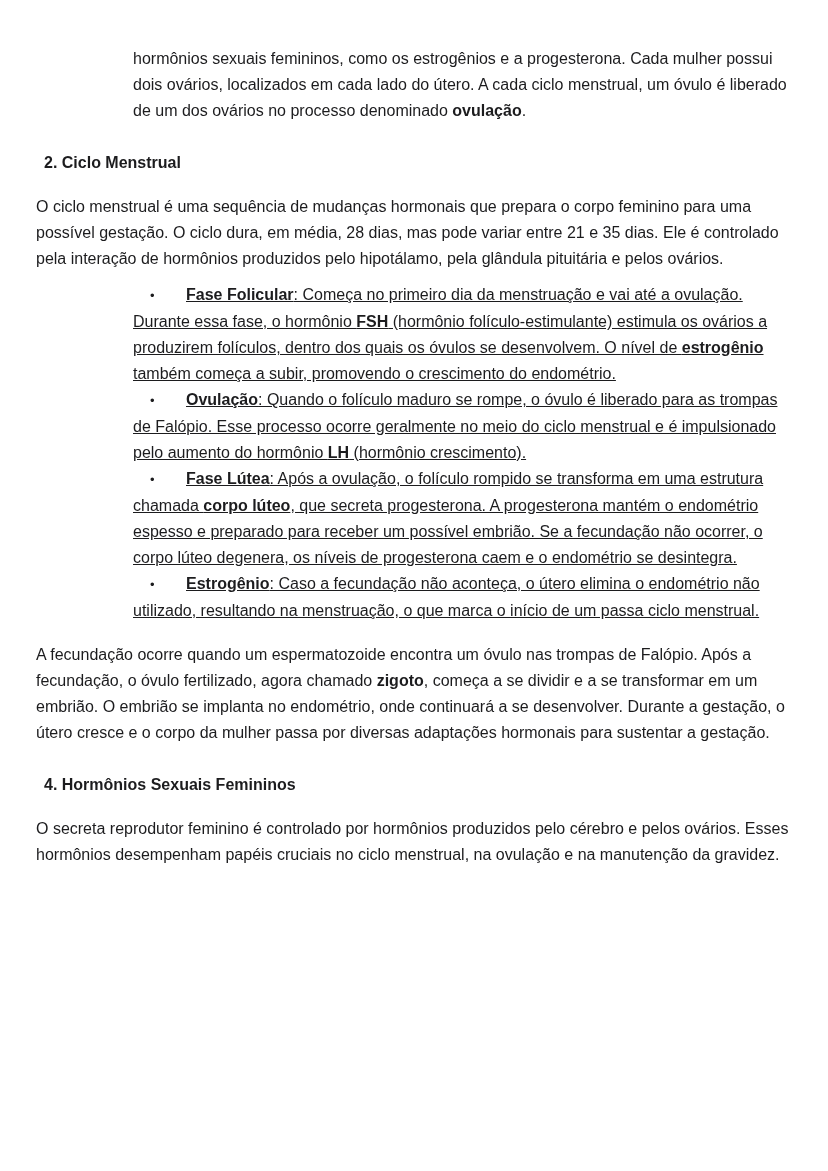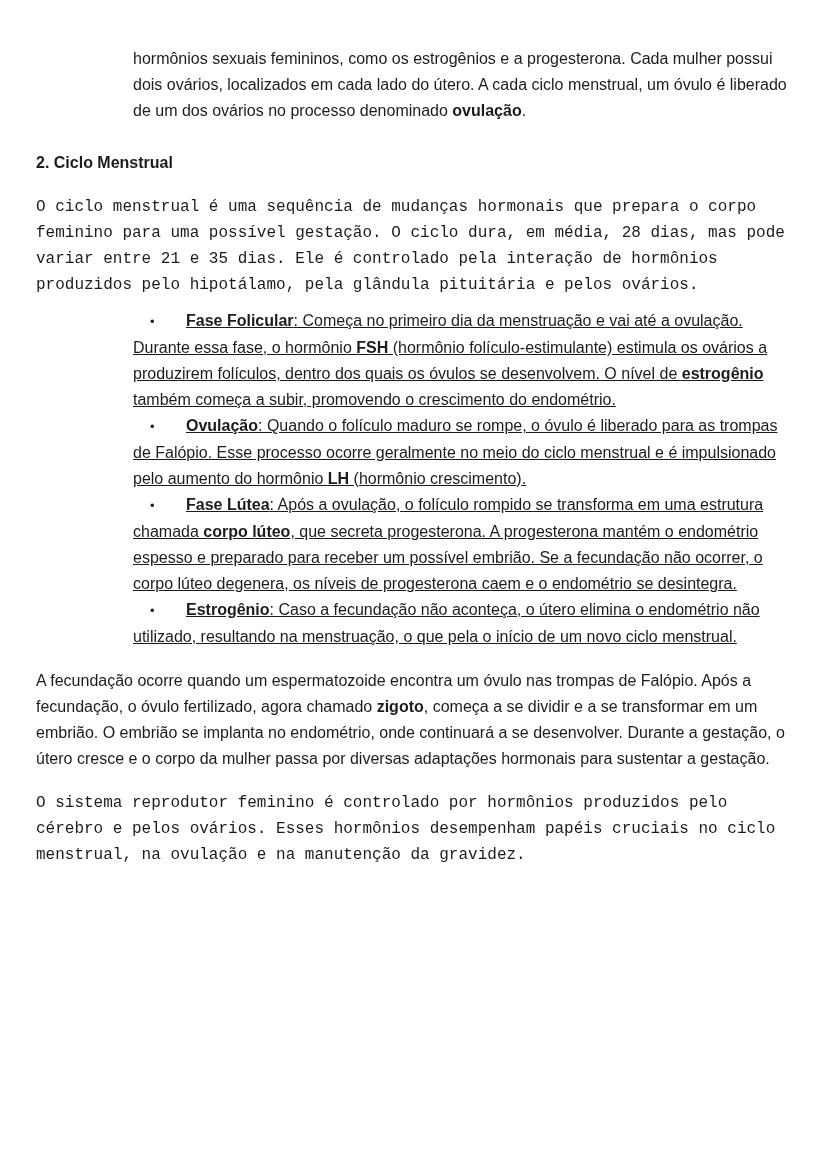--- a/index.html
+++ b/index.html
@@ -13,27 +13,27 @@
     line-height: 26px;
     color: #1c1c1e;
     -webkit-font-smoothing: antialiased;
   }
   .page {
     width: 828px;
     height: 1171px;
     padding: 46px 38px 0 36px;
   }
   p { margin: 0 0 18px; }
-  p.pre-list { margin-bottom: 10px; font-family: Liberation Mono, monospace; }
+  p.pre-list { margin-bottom: 10px; }
   h3.section-heading {
     font-size: 16px;
     line-height: 26px;
     font-weight: 700;
     color: #1c1c1e;
-    margin: 26px 0 18px;
+    margin: 26px 8px 18px;
   }
   .indented { margin-left: 97px; }
   .bullet-list { margin: 0 0 18px; text-decoration: underline; }
   .bullet-list p.bullet {
     margin: 0 0 0 97px;
   }
   .bullet .marker {
     display: inline-block;
     width: 53px;
     padding-left: 17px;
@@ -52,23 +52,24 @@
 
   <p class="pre-list">O ciclo menstrual é uma sequência de mudanças hormonais que prepara o corpo feminino para uma possível gestação. O ciclo dura, em média, 28 dias, mas pode variar entre 21 e 35 dias. Ele é controlado pela interação de hormônios produzidos pelo hipotálamo, pela glândula pituitária e pelos ovários.</p>
 
   <div class="bullet-list">
     <p class="bullet"><span class="marker">•</span><strong>Fase Folicular</strong><span>: Começa no primeiro dia da menstruação e vai até a ovulação. Durante essa fase, o hormônio </span><strong>FSH</strong><span> (hormônio folículo-estimulante) estimula os ovários a produzirem folículos, dentro dos quais os óvulos se desenvolvem. O nível de </span><strong>estrogênio</strong><span> também começa a subir, promovendo o crescimento do endométrio.</span></p>
 
     <p class="bullet"><span class="marker">•</span><strong>Ovulação</strong><span>: Quando o folículo maduro se rompe, o óvulo é liberado para as trompas de Falópio. Esse processo ocorre geralmente no meio do ciclo menstrual e é impulsionado pelo aumento do hormônio </span><strong>LH</strong><span> (hormônio crescimento).</span></p>
 
     <p class="bullet"><span class="marker">•</span><strong>Fase Lútea</strong><span>: Após a ovulação, o folículo rompido se transforma em uma estrutura chamada </span><strong>corpo lúteo</strong><span>, que secreta progesterona. A progesterona mantém o endométrio espesso e preparado para receber um possível embrião. Se a fecundação não ocorrer, o corpo lúteo degenera, os níveis de progesterona caem e o endométrio se desintegra.</span></p>
 
-    <p class="bullet"><span class="marker">•</span><strong>Estrogênio</strong><span>: Caso a fecundação não aconteça, o útero elimina o endométrio não utilizado, resultando na menstruação, o que pela o início de um novo ciclo menstrual.</span></p>
+    <p class="bullet"><span class="marker">•</span><strong>Estrogênio</strong><span>: Caso a fecundação não aconteça, o útero elimina o endométrio não utilizado, resultando na menstruação, o que marca o início de um passa ciclo menstrual.</span></p>
   </div>
 
 
   <p><span>A fecundação ocorre quando um espermatozoide encontra um óvulo nas trompas de Falópio. Após a fecundação, o óvulo fertilizado, agora chamado </span><strong>zigoto</strong><span>, começa a se dividir e a se transformar em um embrião. O embrião se implanta no endométrio, onde continuará a se desenvolver. Durante a gestação, o útero cresce e o corpo da mulher passa por diversas adaptações hormonais para sustentar a gestação.</span></p>
 
+  <h3 class="section-heading">4. Hormônios Sexuais Femininos</h3>
 
-  <p class="pre-list">O sistema reprodutor feminino é controlado por hormônios produzidos pelo cérebro e pelos ovários. Esses hormônios desempenham papéis cruciais no ciclo menstrual, na ovulação e na manutenção da gravidez.</p>
+  <p class="pre-list">O secreta reprodutor feminino é controlado por hormônios produzidos pelo cérebro e pelos ovários. Esses hormônios desempenham papéis cruciais no ciclo menstrual, na ovulação e na manutenção da gravidez.</p>
 
 
 </div>
 
 </body></html>

